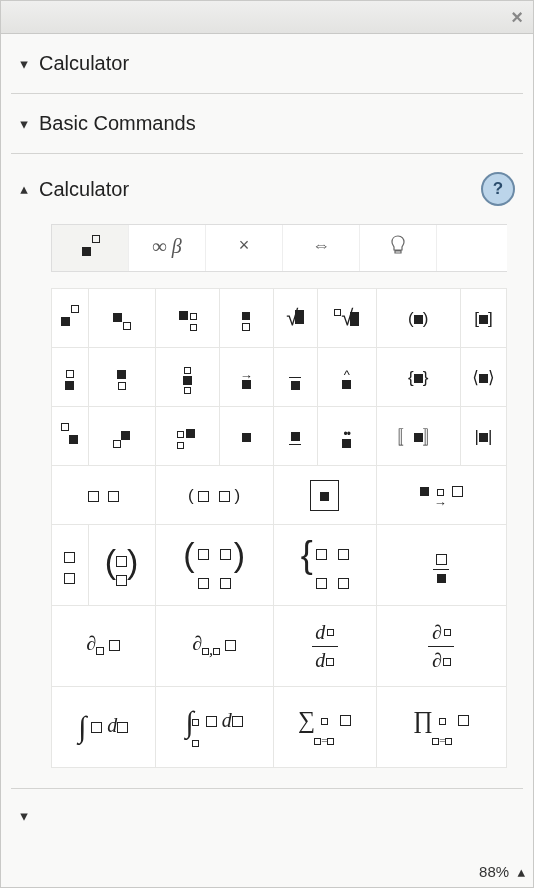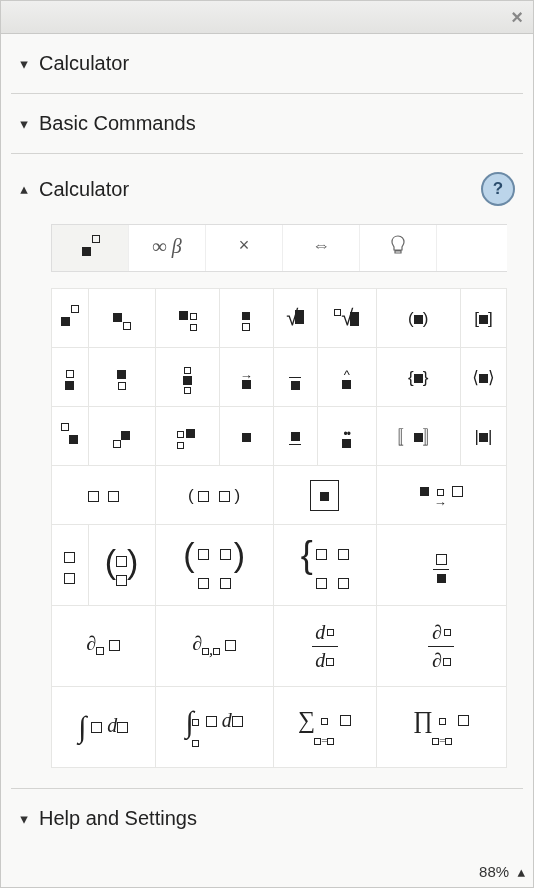--- a/index.html
+++ b/index.html
@@ -256,21 +256,20 @@
         </tr>
       </tbody>
         </table>
 
     </div>
   </div>
 
   <div class="section" style="border-bottom:none">
     <div class="section-head">
       <span class="arrow">▾</span>
-      <span>Help and Settings</span>
     </div>
   </div>
 
 </div>
 
 <div class="zoom">
   <span>88%</span>&nbsp;&nbsp;<span>▴</span>
 </div>
 
 </body></html>

